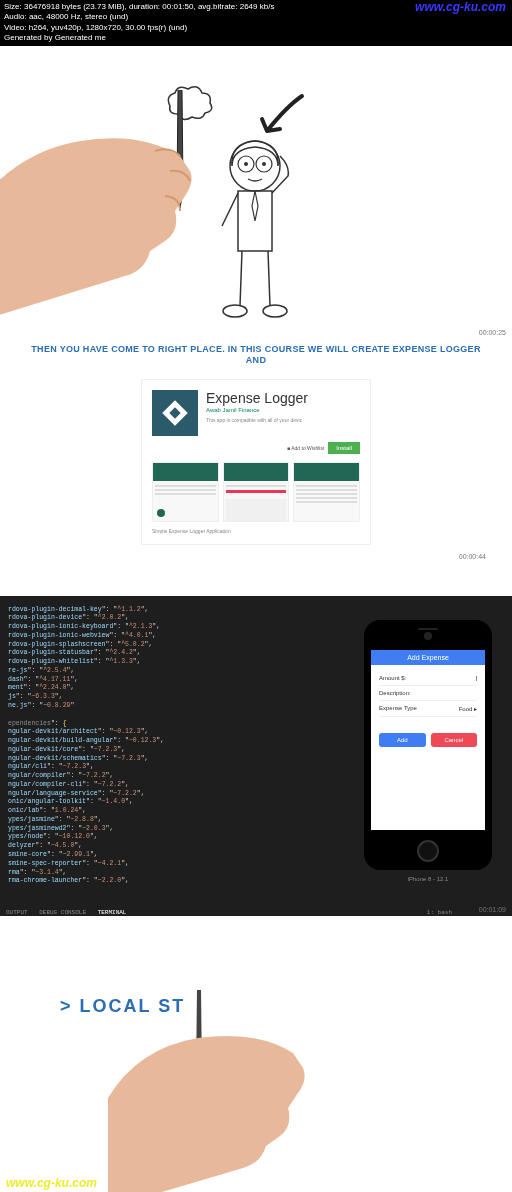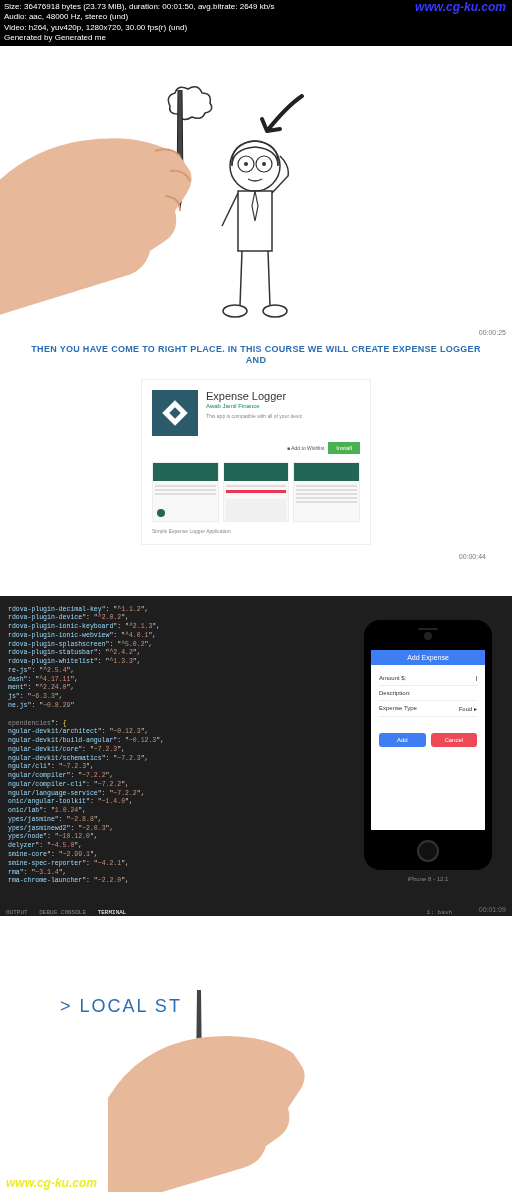--- a/index.html
+++ b/index.html
@@ -18,21 +18,21 @@
   .ts-small { position: absolute; right: 6px; bottom: 0; font-size: 7px; color: #777; }
   
   .section2 { background: #fff; padding: 8px 20px 20px; height: 260px; }
   .blue-text { color: #2a6db5; font-size: 9px; font-weight: bold; text-align: center; line-height: 1.3; letter-spacing: 0.3px; }
   .playstore { margin: 12px auto 0; width: 230px; border: 1px solid #eee; padding: 10px; background: #fff; position: relative; }
   .ps-top { display: flex; gap: 8px; }
   .ps-icon { width: 46px; height: 46px; background: #2b5b6b; position: relative; }
   .ps-icon::after { content:''; position:absolute; top:50%; left:50%; transform:translate(-50%,-50%) rotate(45deg); width:18px; height:18px; background:#fff; }
   .ps-icon::before { content:''; position:absolute; top:50%; left:50%; transform:translate(-50%,-50%) rotate(45deg); width:8px; height:8px; background:#2b5b6b; z-index:1; }
   .ps-info { flex:1; }
-  .ps-title { font-size: 11px; color:#333; }
+  .ps-title { font-size: 14px; color:#333; }
   .ps-sub { font-size: 6px; color:#0a8a4a; margin-top:1px; }
   .ps-compat { font-size:5px; color:#888; margin-top:4px; }
   .ps-actions { display:flex; justify-content:flex-end; gap:4px; margin-top:6px; align-items:center; }
   .ps-wish { font-size:5px; color:#555; }
   .ps-install { background:#4caf50; color:#fff; font-size:6px; padding:3px 8px; }
   .ps-shots { display:flex; gap:4px; margin-top:8px; }
   .shot { flex:1; height:60px; background:#f8f8f8; border:1px solid #eee; position:relative; overflow:hidden; }
   .shot-top { background:#265; height:18px; }
   .shot-body { padding:2px; }
   .shot-bar { height:2px; background:#ddd; margin:2px 0; }
@@ -58,21 +58,21 @@
   .phone-btns { display:flex; gap:5px; margin-top:10px; padding:0 8px; }
   .p-btn { flex:1; text-align:center; font-size:6px; padding:4px 0; border-radius:3px; font-family:Arial; }
   .p-add { background:#3f7ef2; color:#fff; }
   .p-cancel { background:#ed4956; color:#fff; }
   .phone-label { position:absolute; bottom:-12px; left:0; right:0; text-align:center; color:#888; font-size:6px; font-family:Arial; }
   .terminal-tabs { position:absolute; bottom:0; left:6px; font-size:6px; color:#888; }
   .terminal-tabs span { margin-right:8px; }
   .term-right { position:absolute; bottom:0; right:60px; font-size:6px; color:#888; }
   
   .section4 { background:#fff; height:280px; position:relative; overflow:hidden; }
-  .local-text { font-size:18px; font-weight:normal; color:#2a6db5; letter-spacing:2px; position:absolute; top:80px; left:60px; }
+  .local-text { font-size:18px; font-weight:bold; color:#2a6db5; letter-spacing:2px; position:absolute; top:80px; left:60px; }
   .hand2 { position:absolute; top:92px; left:108px; }
   .pen2 { position:absolute; top:74px; left:184px; }
   .watermark-bottom { position:absolute; left:6px; bottom:6px; color:#ecec2d; font-size:12px; font-weight:bold; font-style:italic; }
 </style>
 </head>
 <body>
 
 <div class="header">
   <div>Size: 36476918 bytes (23.73 MiB), duration: 00:01:50, avg.bitrate: 2649 kb/s</div>
   <div>Audio: aac, 48000 Hz, stereo (und)</div>

